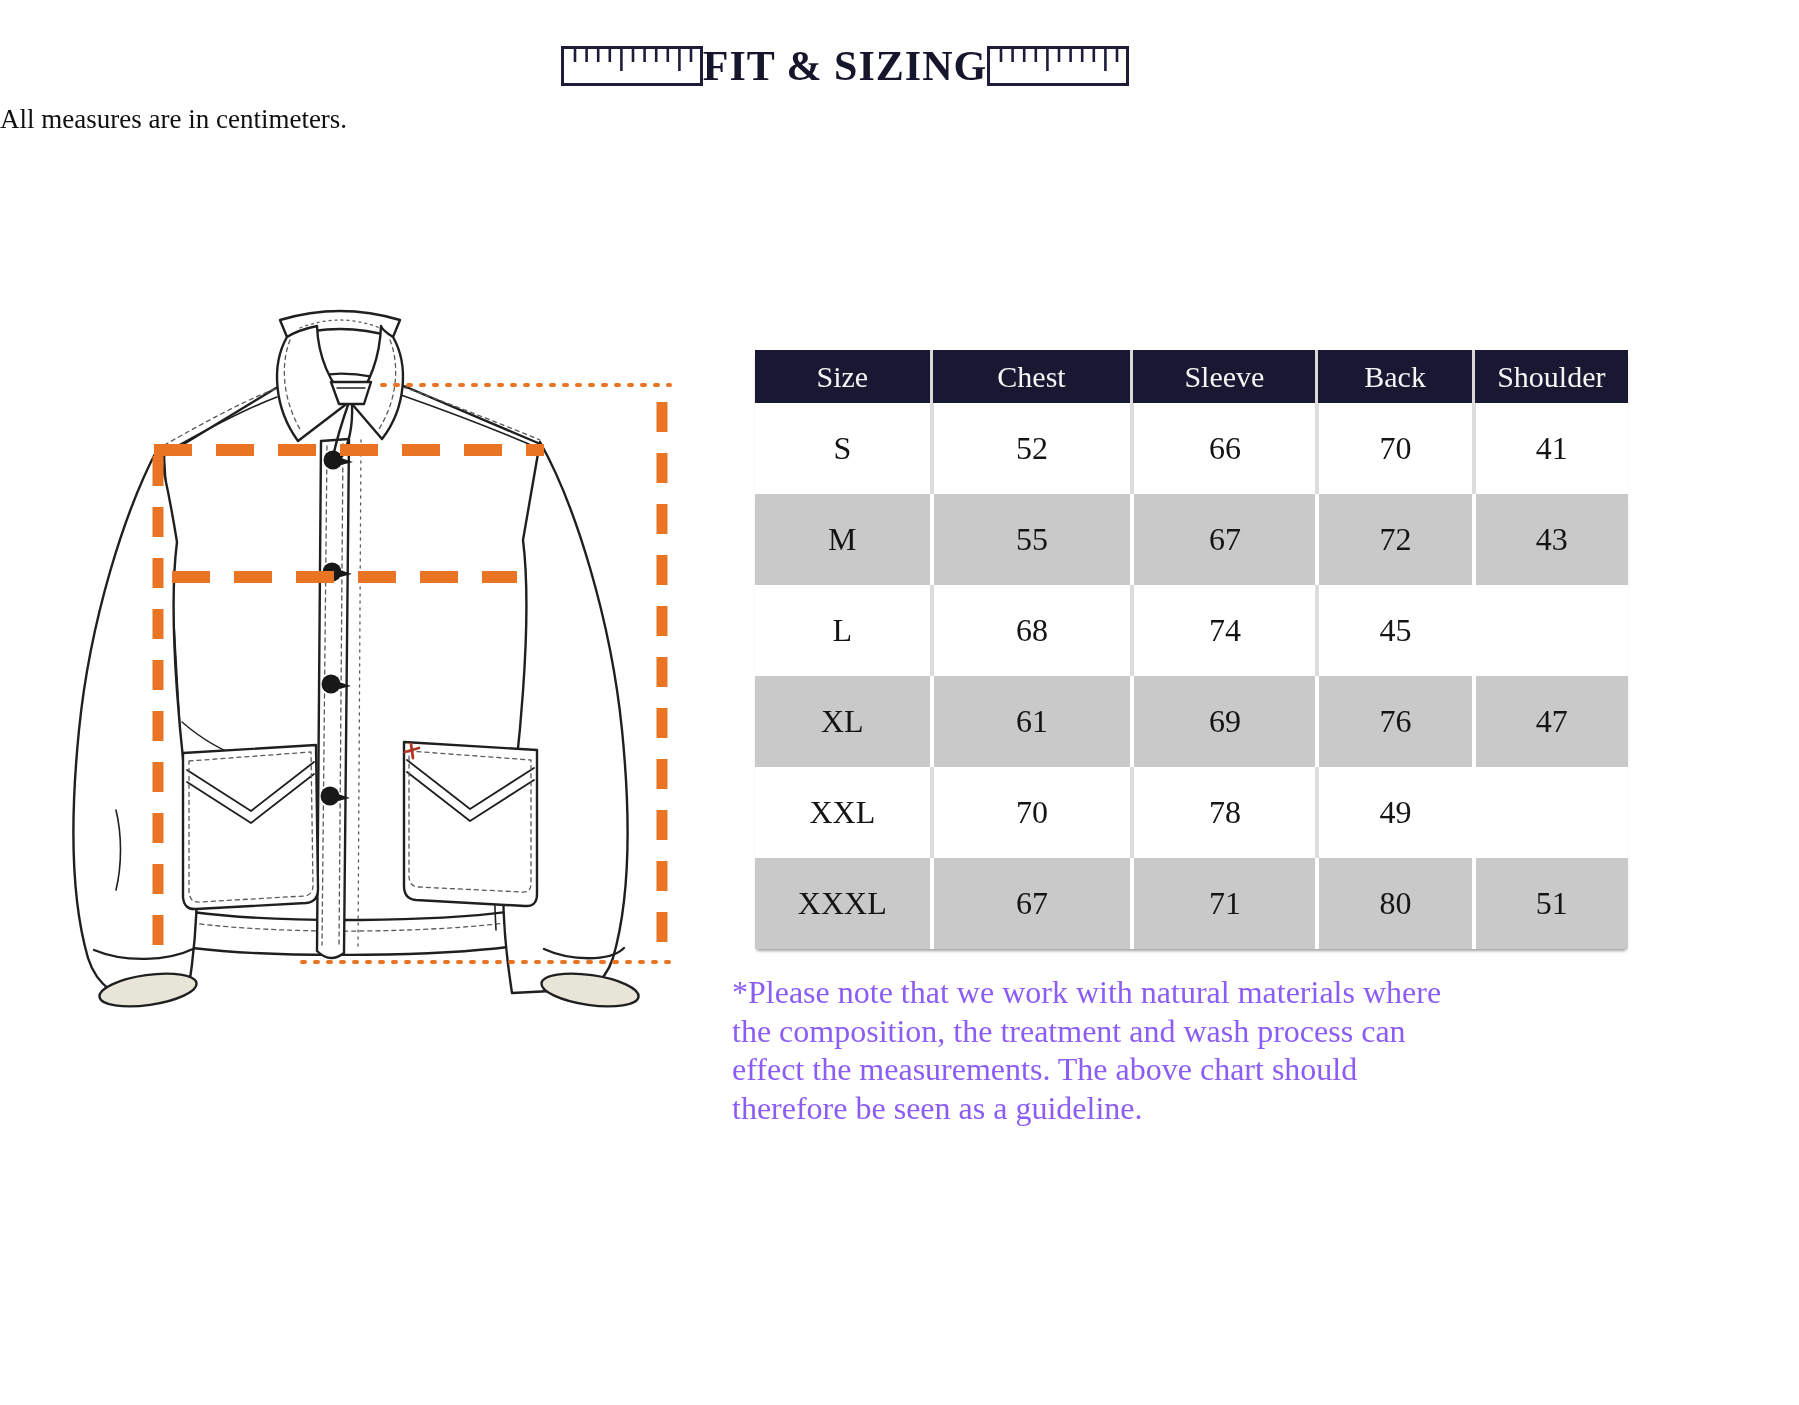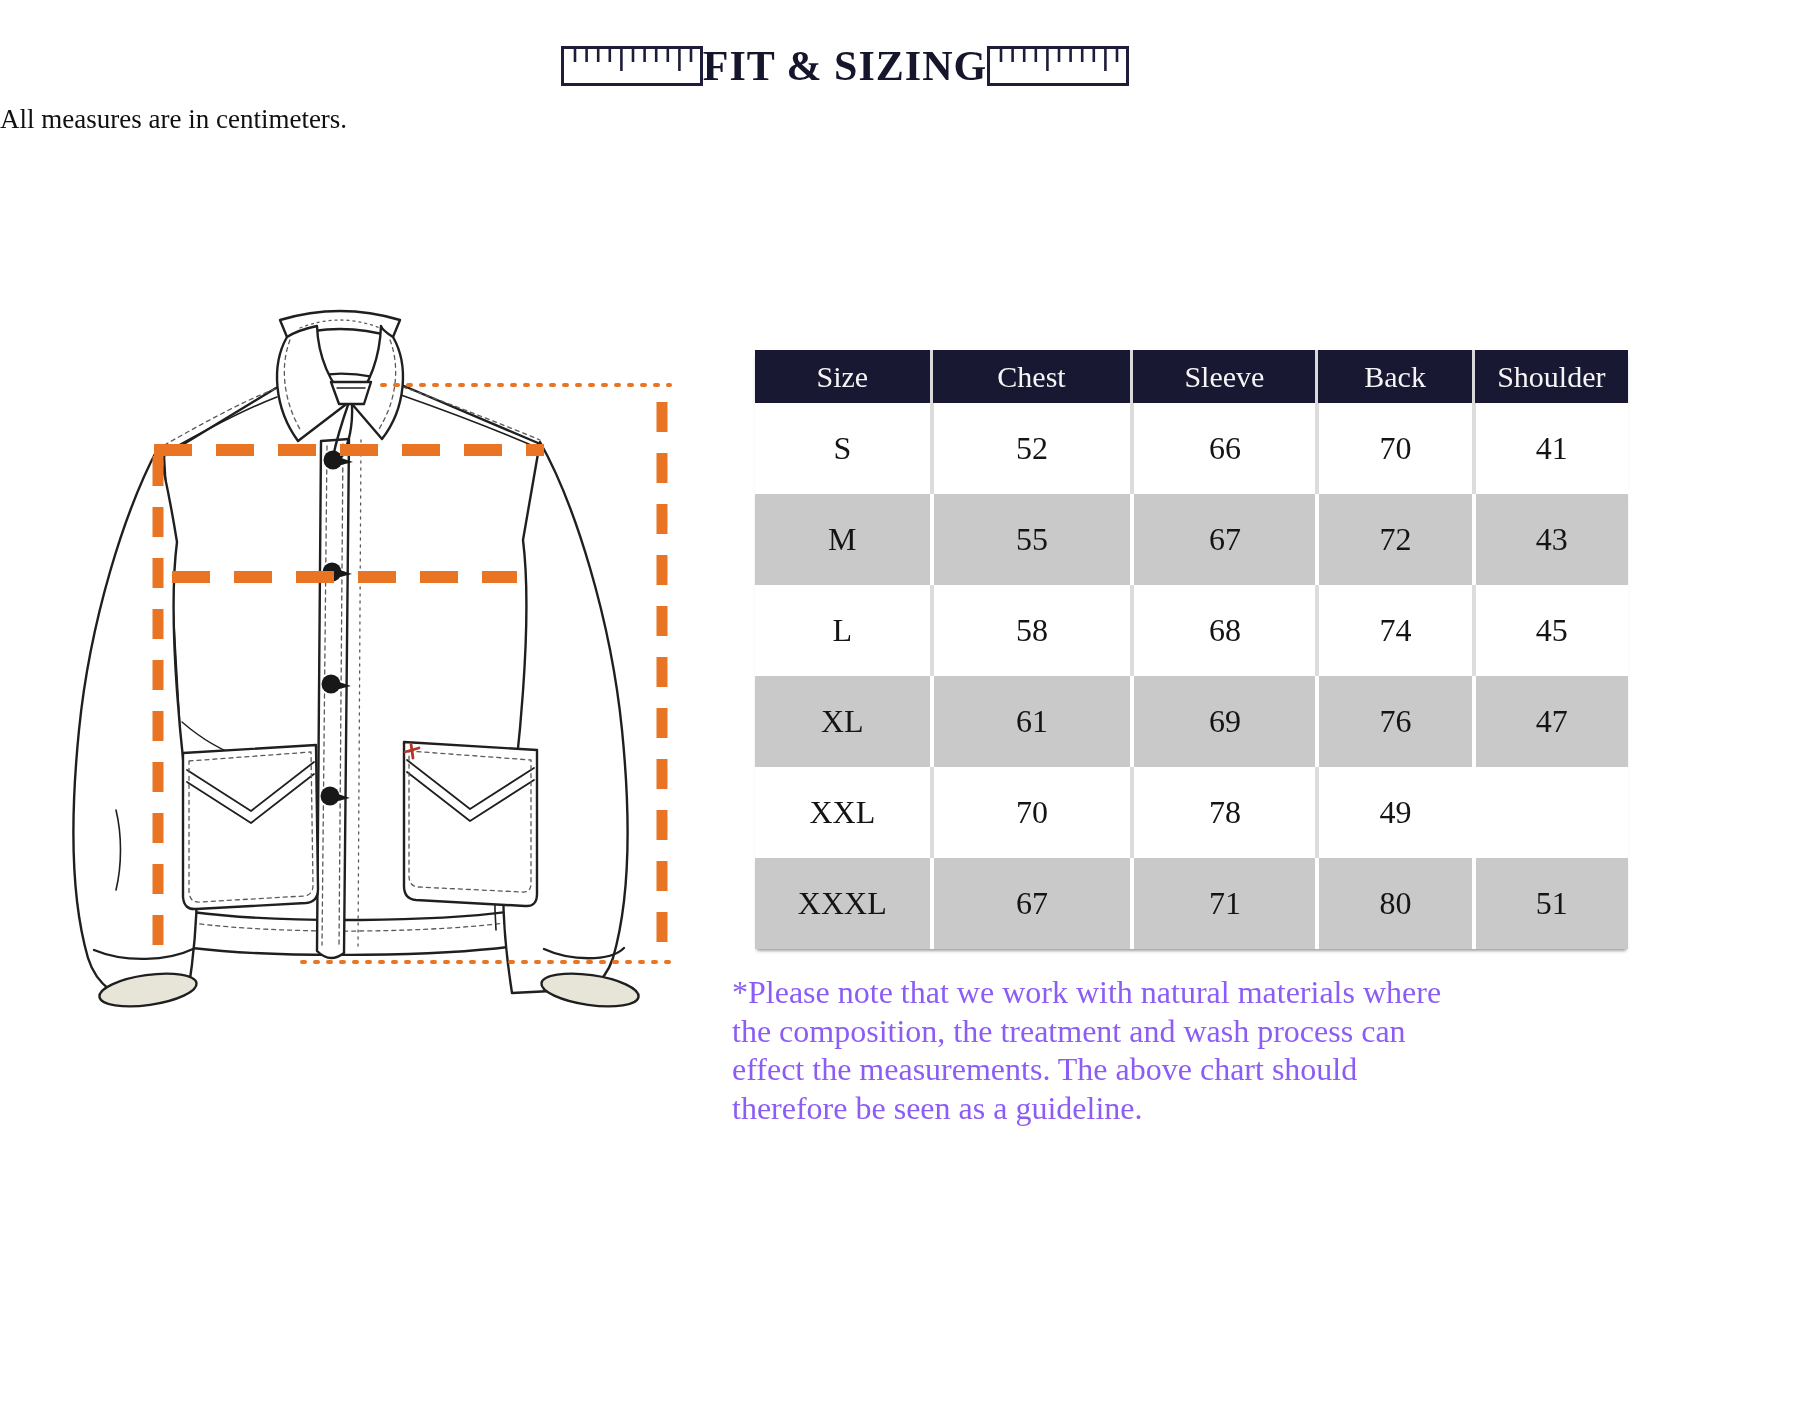--- a/index.html
+++ b/index.html
@@ -188,21 +188,20 @@
     <div class="t-row t-body-row alt">
       <div class="cell">M</div>
       <div class="cell">55</div>
       <div class="cell">67</div>
       <div class="cell">72</div>
       <div class="cell">43</div>
     </div>
 
     <div class="t-row t-body-row">
       <div class="cell">L</div>
-      <div class="cell">58</div>
       <div class="cell">68</div>
       <div class="cell">74</div>
       <div class="cell">45</div>
     </div>
 
     <div class="t-row t-body-row alt">
       <div class="cell">XL</div>
       <div class="cell">61</div>
       <div class="cell">69</div>
       <div class="cell">76</div>

